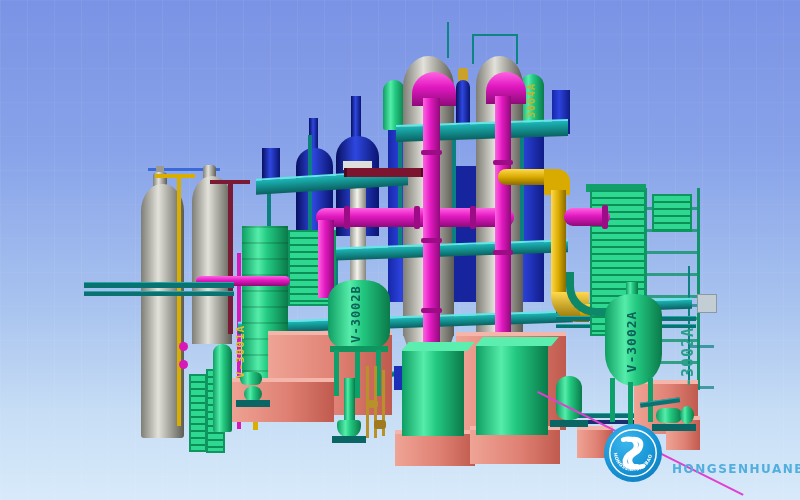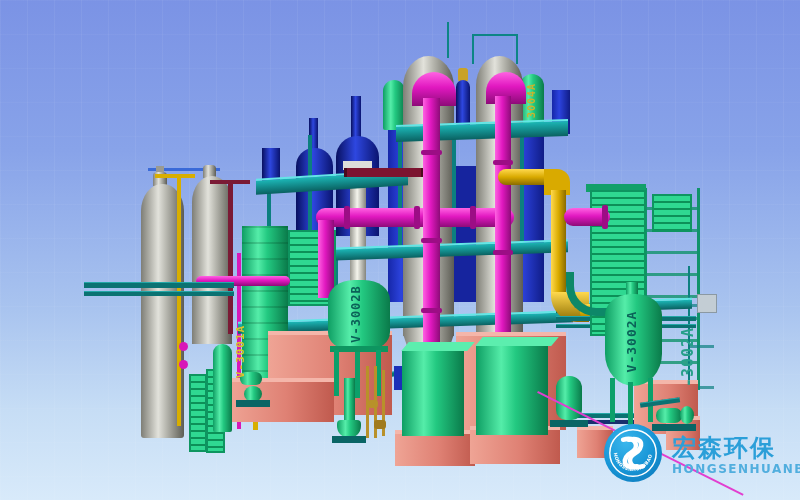--- a/index.html
+++ b/index.html
@@ -211,15 +211,14 @@
       <g fill="none" stroke="#ffffff" stroke-width="8" stroke-linecap="round">
         <path d="M33,27 C57,21 61,41 47,49 C31,58 31,79 57,73"></path>
         <path d="M67,73 C43,79 39,59 53,51 C69,42 69,21 43,27"></path>
       </g>
       <path id="ringPath" d="M17,48 A33,33 0 0 0 83,48" fill="none"></path>
       <text font-size="8" fill="#ffffff" letter-spacing="0.5" font-weight="bold" font-family="DejaVu Sans, sans-serif">
         <textPath href="#ringPath" startOffset="2">HONGSENHUANBAO</textPath>
       </text>
     </svg>
   </div>
-  <div class="el brand-cn" style="left:672px;top:432px;">宏森环保</div>
   <div class="el brand-en" style="left:672px;top:462px;">HONGSENHUANBAO</div>
 </div>
 
 </body></html>

